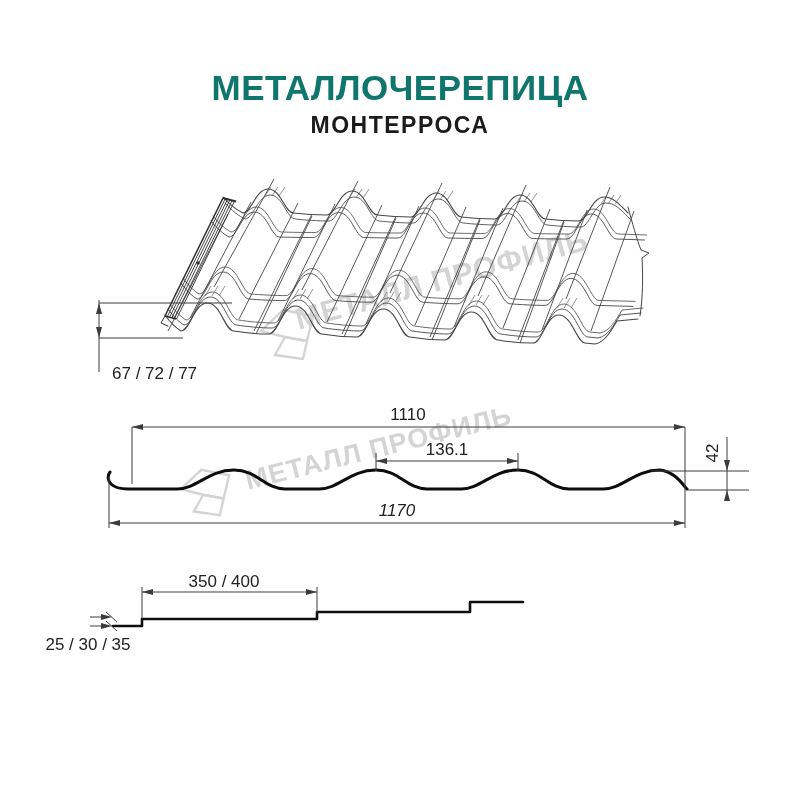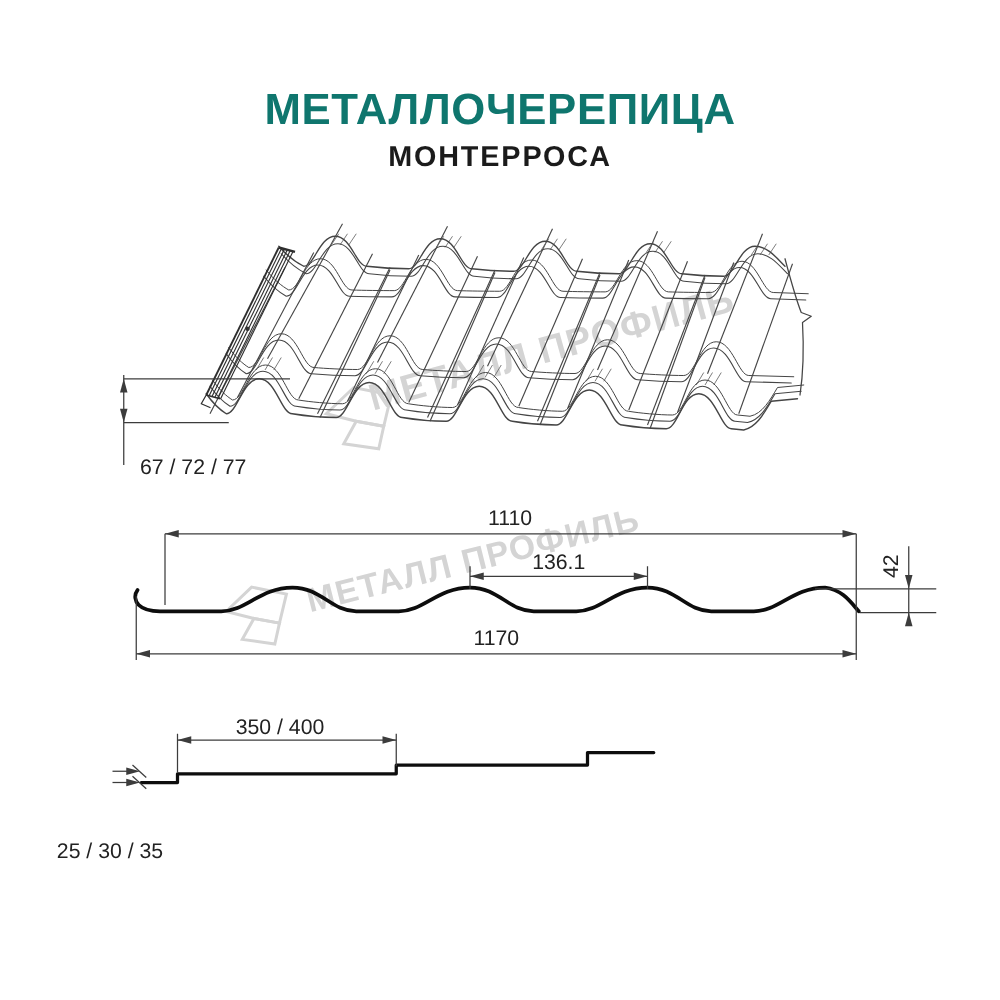--- a/index.html
+++ b/index.html
@@ -186,17 +186,17 @@
       </g>
       <polygon points="112,617 101.0,620.0 101.0,614.0" fill="#3c3c3c"></polygon>
       <polygon points="112,626 101.0,629.0 101.0,623.0" fill="#3c3c3c"></polygon>
     </svg>
 
   <div class="dim" style="left:112px;top:364px;">67 / 72 / 77</div>
 
   <div class="dim c" style="left:368px;top:405px;width:80px;">1110</div>
   <div class="dim c" style="left:407px;top:440px;width:80px;">136.1</div>
   <div class="dim c rot90" style="left:696px;top:443px;width:34px;">42</div>
-  <div class="dim c" style="left:357px;top:501px;width:80px;">1170</div>
+  <div class="dim c" style="left:357px;top:501px;width:80px;font-style:italic;">1170</div>
 
   <div class="dim c" style="left:164px;top:572px;width:120px;">350 / 400</div>
-  <div class="dim c" style="left:30px;top:635px;width:116px;margin-top:36px;">25 / 30 / 35</div>
+  <div class="dim c" style="left:30px;top:635px;width:116px;">25 / 30 / 35</div>
 </div>
 
 </body></html>

